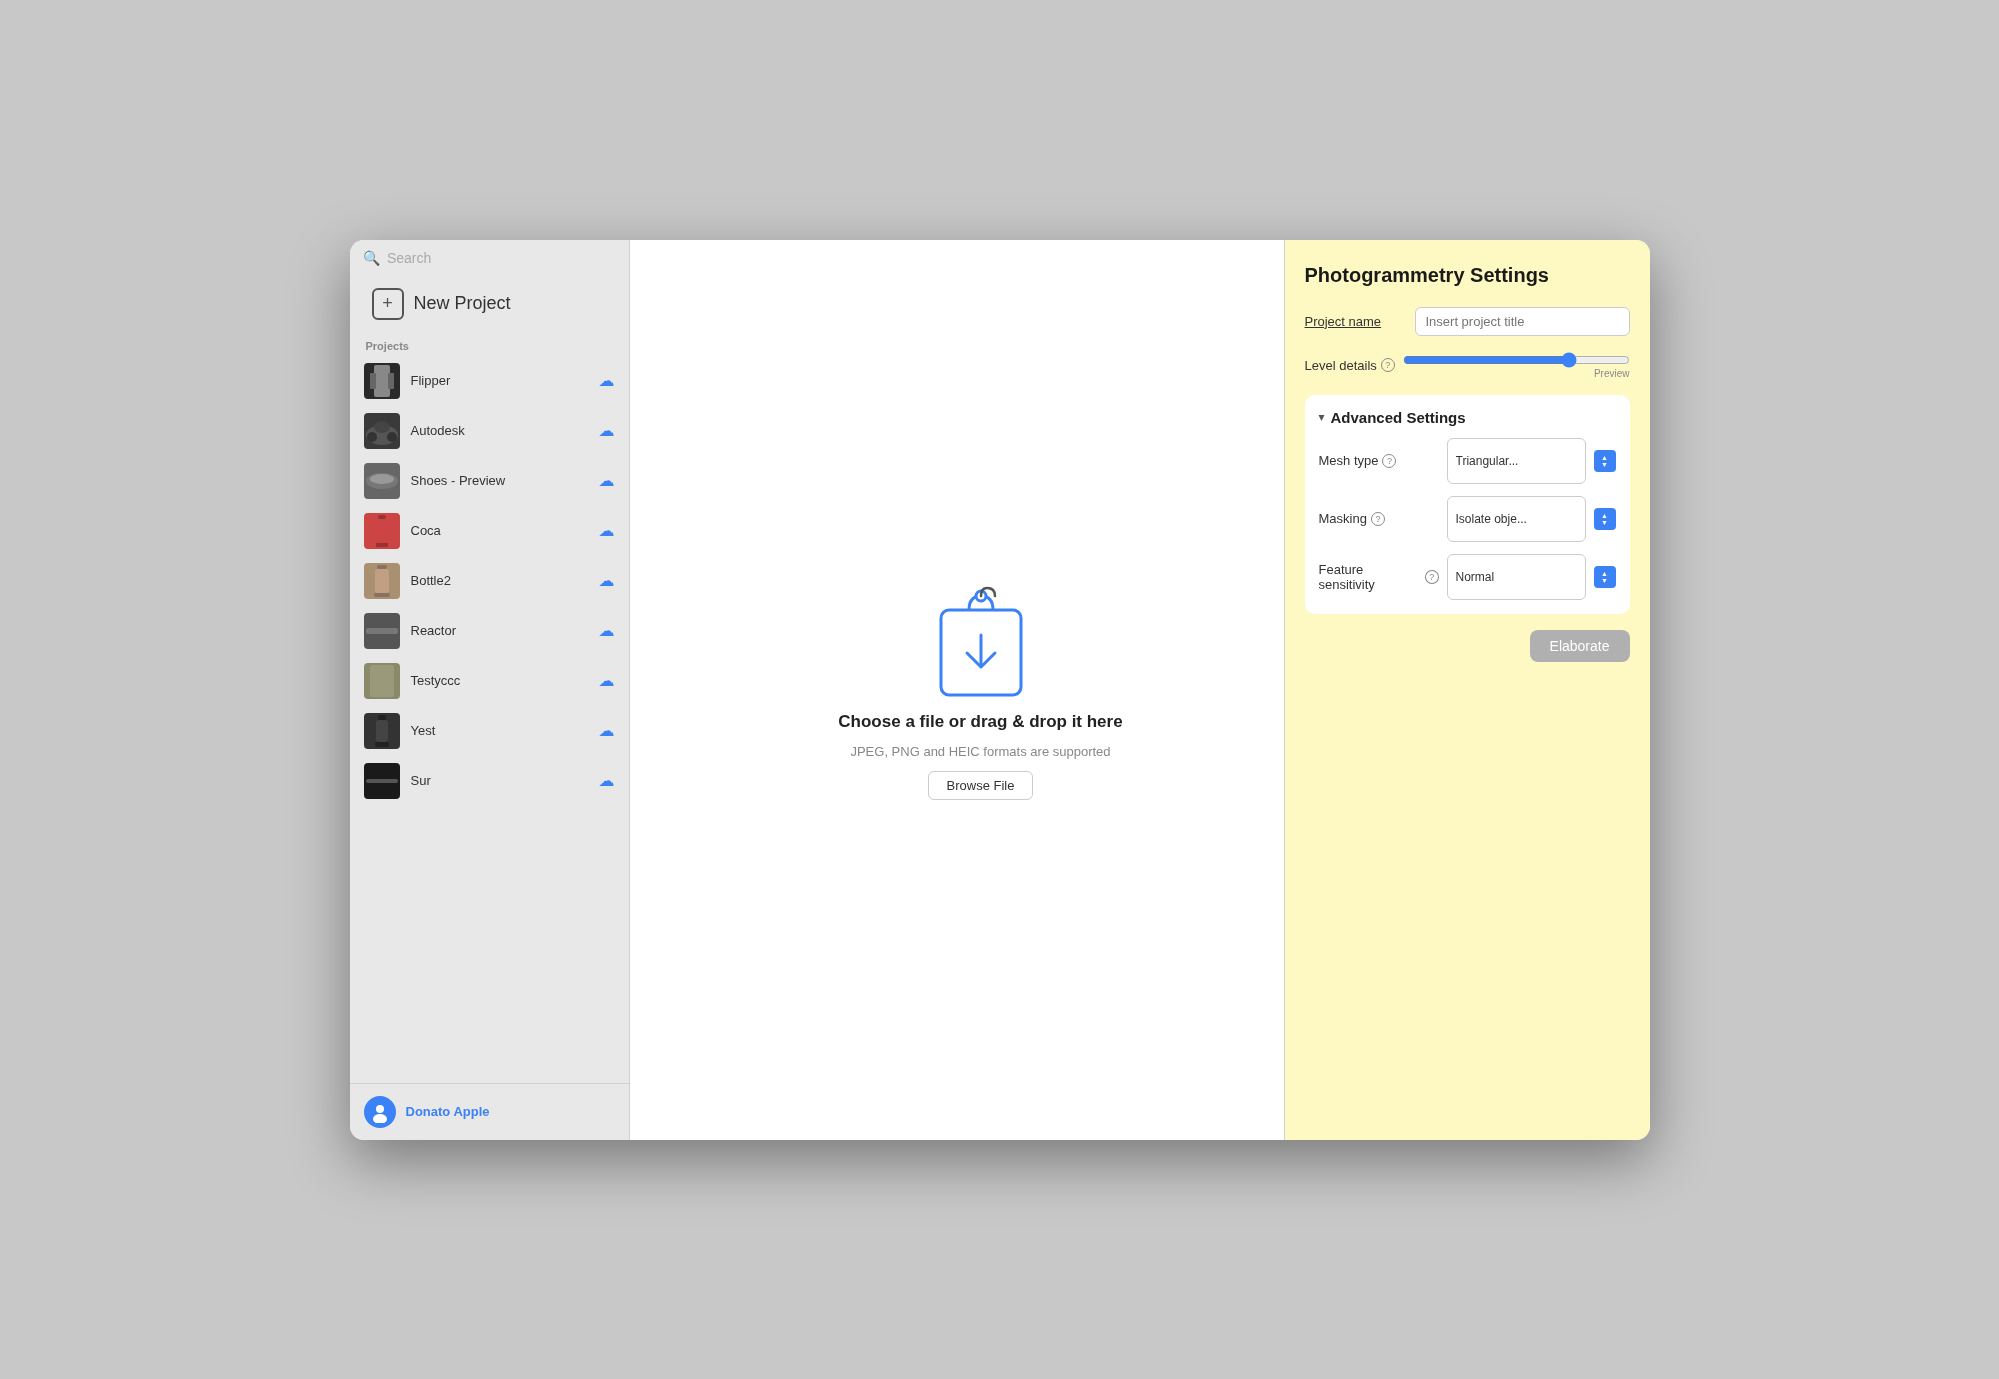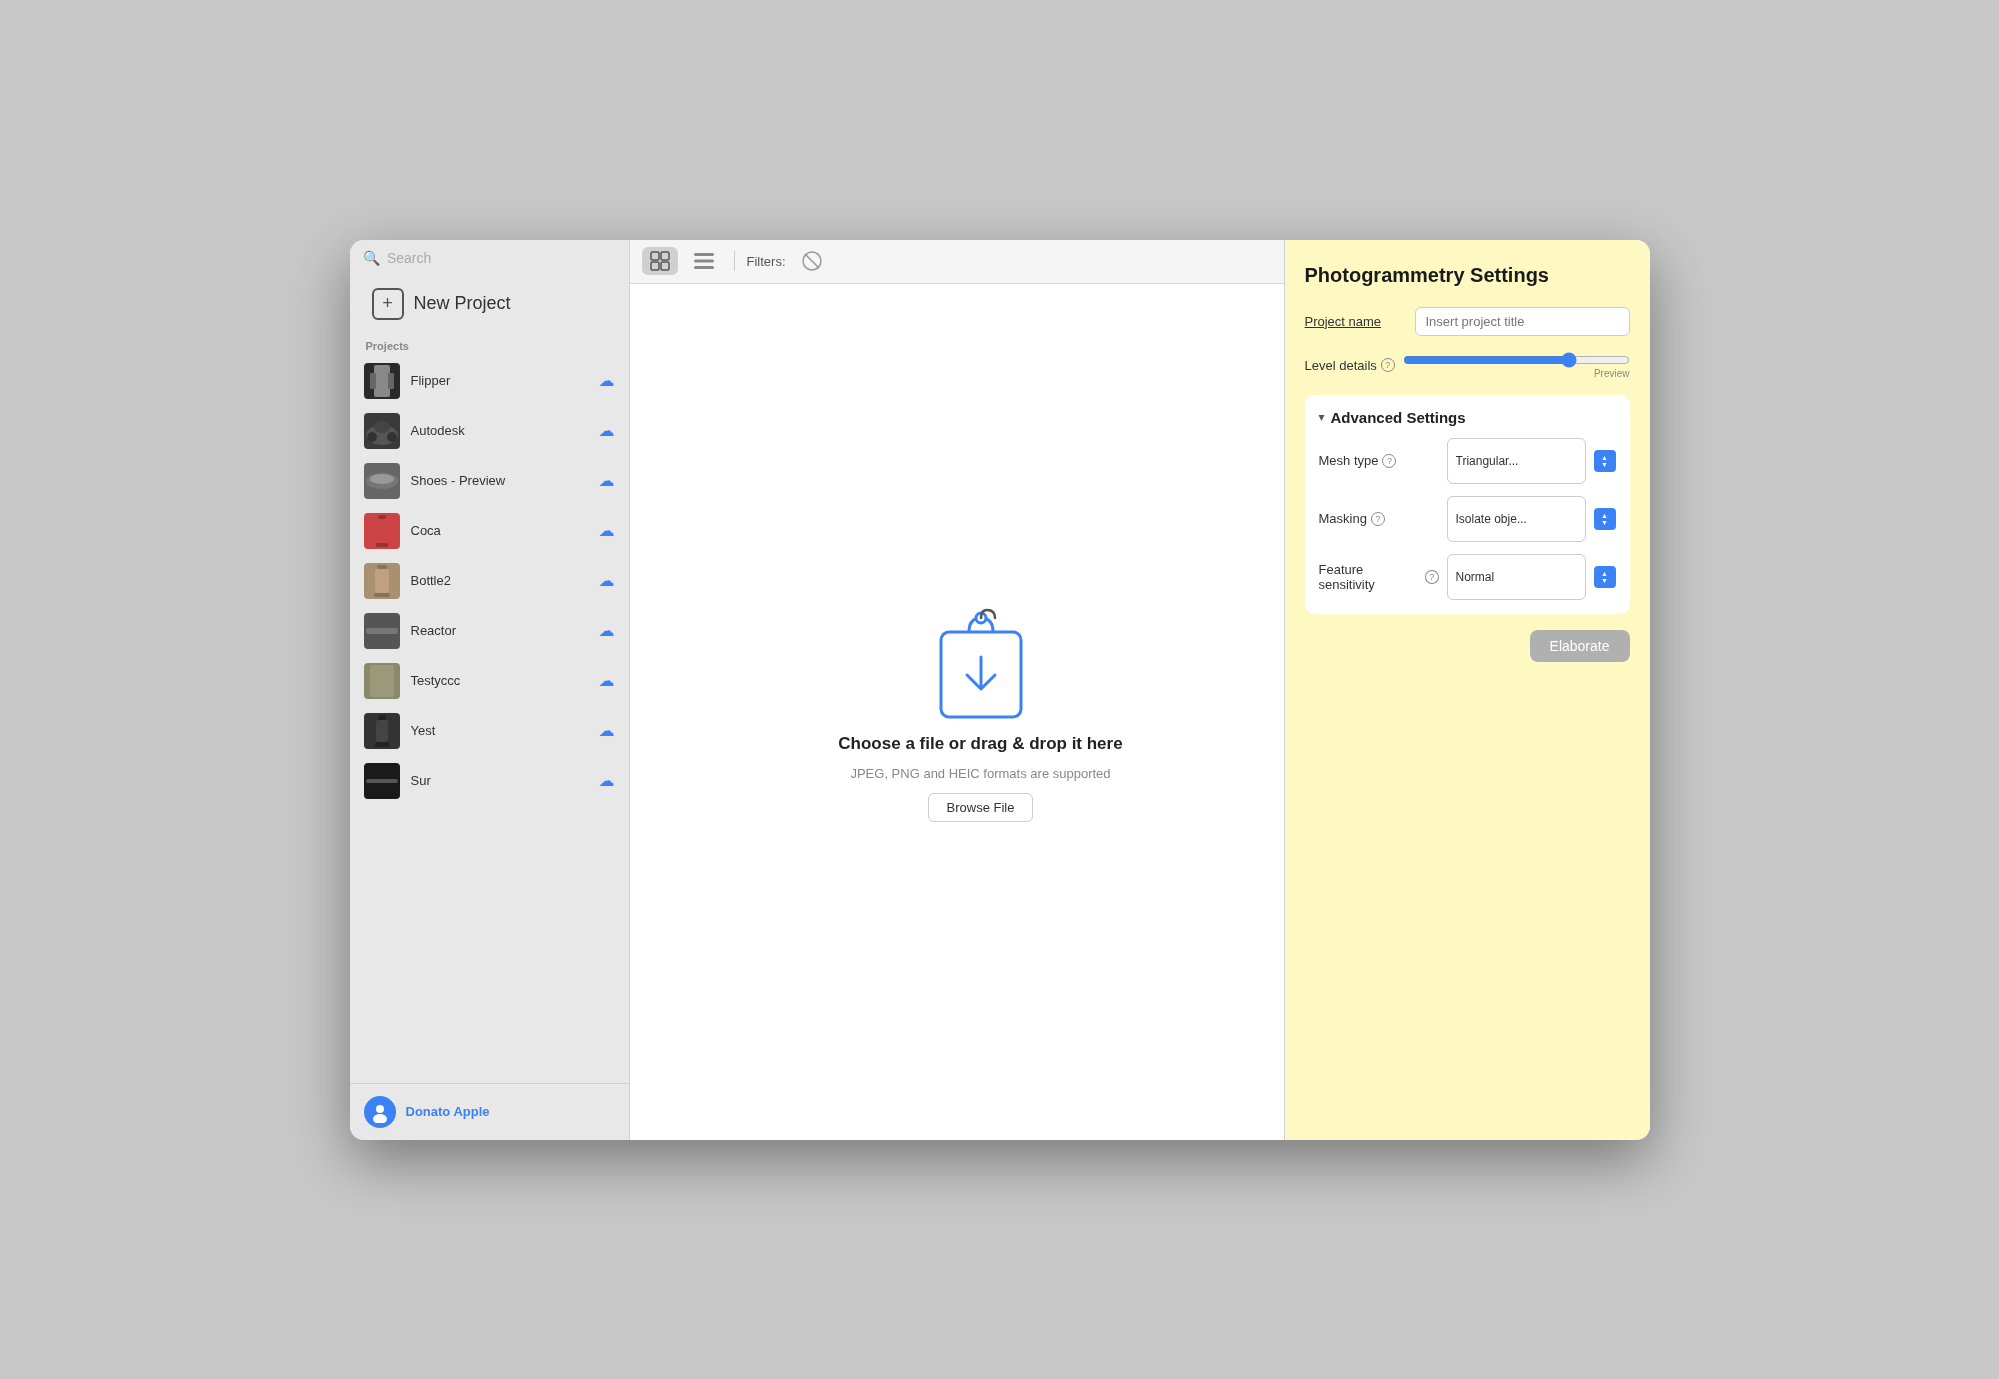--- a/index.html
+++ b/index.html
@@ -550,45 +550,20 @@
             <circle cx="11" cy="8" r="4" fill="white"></circle>
             <ellipse cx="11" cy="18" rx="7" ry="5" fill="white"></ellipse>
           </svg>
         </div>
         <span class="user-name">Donato Apple</span>
       </div>
     </div>
 
     <div class="content-area">
 
-      <div class="toolbar">
-        <div class="toolbar-btn active">
-          <svg width="20" height="20" viewBox="0 0 20 20" fill="none">
-            <rect x="1" y="1" width="8" height="8" rx="1.5" stroke="#555" stroke-width="1.5"></rect>
-            <rect x="11" y="1" width="8" height="8" rx="1.5" stroke="#555" stroke-width="1.5"></rect>
-            <rect x="1" y="11" width="8" height="8" rx="1.5" stroke="#555" stroke-width="1.5"></rect>
-            <rect x="11" y="11" width="8" height="8" rx="1.5" stroke="#555" stroke-width="1.5"></rect>
-          </svg>
-        </div>
-        <div class="toolbar-btn">
-          <svg width="20" height="16" viewBox="0 0 20 16" fill="none">
-            <rect x="0" y="0" width="20" height="3" rx="1.5" fill="#888"></rect>
-            <rect x="0" y="6.5" width="20" height="3" rx="1.5" fill="#888"></rect>
-            <rect x="0" y="13" width="20" height="3" rx="1.5" fill="#888"></rect>
-          </svg>
-        </div>
-        <div class="toolbar-sep"></div>
-        <span class="filters-label">Filters:</span>
-        <div class="toolbar-btn">
-          <svg width="20" height="20" viewBox="0 0 20 20" fill="none">
-            <circle cx="10" cy="10" r="9" stroke="#999" stroke-width="1.5"></circle>
-            <line x1="3" y1="3" x2="17" y2="17" stroke="#999" stroke-width="1.5"></line>
-          </svg>
-        </div>
-      </div>
 
       <div class="drop-zone">
 
         <svg class="drop-icon" viewBox="0 0 100 120" fill="none" xmlns="http://www.w3.org/2000/svg">
 
           <rect x="10" y="30" width="80" height="85" rx="8" stroke="#3b82f6" stroke-width="3" fill="white"></rect>
 
           <path d="M38 30 Q38 16 50 16 Q62 16 62 30" stroke="#3b82f6" stroke-width="3" fill="none"></path>
           <circle cx="50" cy="16" r="5" stroke="#3b82f6" stroke-width="3" fill="white"></circle>
 

